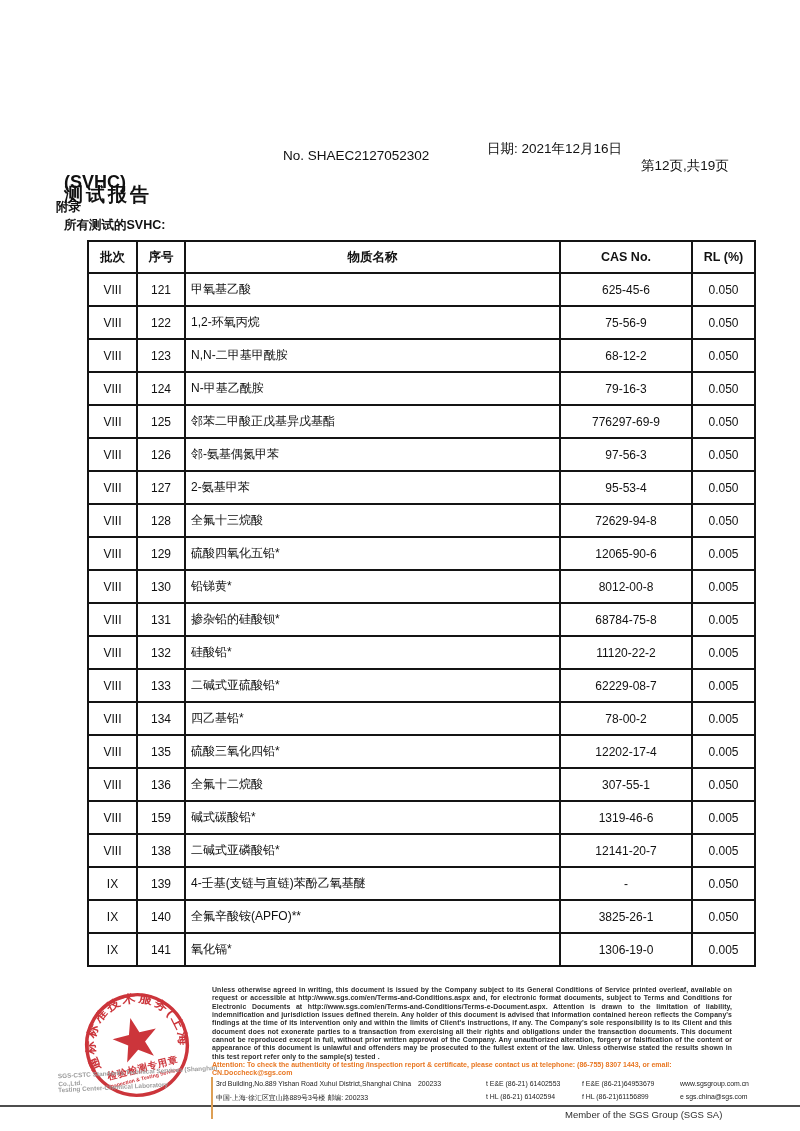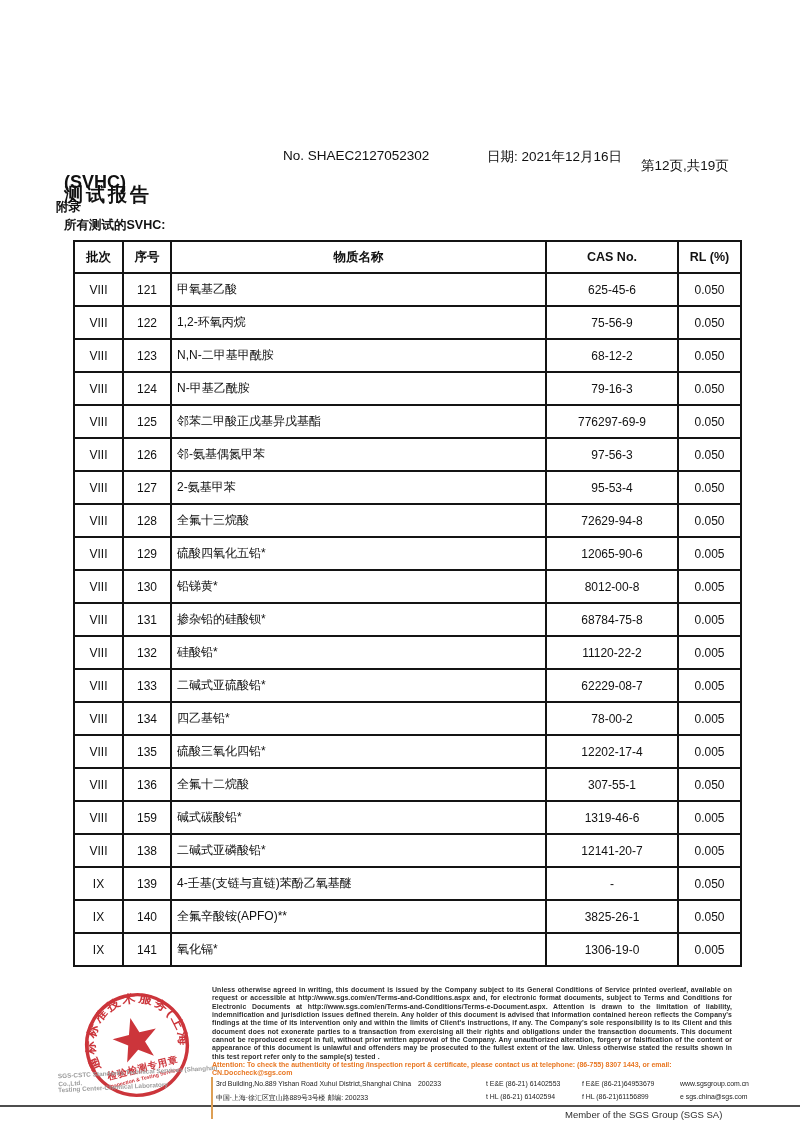--- a/index.html
+++ b/index.html
@@ -15,28 +15,28 @@
     position:absolute; left:12px; top:-8px; font-size:62px; font-weight:bold;
     color:#7b7c7e; letter-spacing:1px; transform:scaleY(1.02);
   }
   .logo-hline { position:absolute; left:0; top:74px; width:172px; height:3px; background:#dd9f55; }
   .logo-vline { position:absolute; left:146px; top:8px; width:3px; height:80px; background:#dd9f55; }
 
   
   .title-zh   { position:absolute; left:64px;  top:143px; font-size:19px; font-weight:bold; letter-spacing:3px;margin-top:39px; }
   .title-svhc { position:absolute; left:64px;  top:172px; font-size:18px; font-weight:bold; }
   .report-no  { position:absolute; left:283px; top:148px; font-size:13.5px; }
-  .report-date{ position:absolute; left:487px; top:148px; font-size:13.5px; }
+  .report-date{ position:absolute; left:487px; top:140px; font-size:13.5px; }
   .report-page{ position:absolute; left:641px; top:157px; font-size:13.5px; }
   .appendix   { position:absolute; left:56px;  top:199px; font-size:12.5px; font-weight:bold; }
   .svhc-label { position:absolute; left:64px;  top:217px; font-size:12.5px; font-weight:bold; }
 
   
   table.svhc {
-    position:absolute; left:73px; top:240px; width:667px;
+    position:absolute; left:87px; top:240px; width:667px;
     border-collapse:collapse; table-layout:fixed; font-size:12px;
   }
   table.svhc th, table.svhc td {
     border:2px solid #141414; text-align:center; vertical-align:middle;
     height:33px; padding:0 2px; overflow:hidden; white-space:nowrap;
   }
   table.svhc th { font-size:12.5px; font-weight:bold; height:32px; }
   table.svhc td.l { text-align:left; padding-left:5px;margin-top:8px; }
   col.c1 { width:49px; } col.c2 { width:48px; } col.c3 { width:375px; }
   col.c4 { width:132px; } col.c5 { width:63px; }

